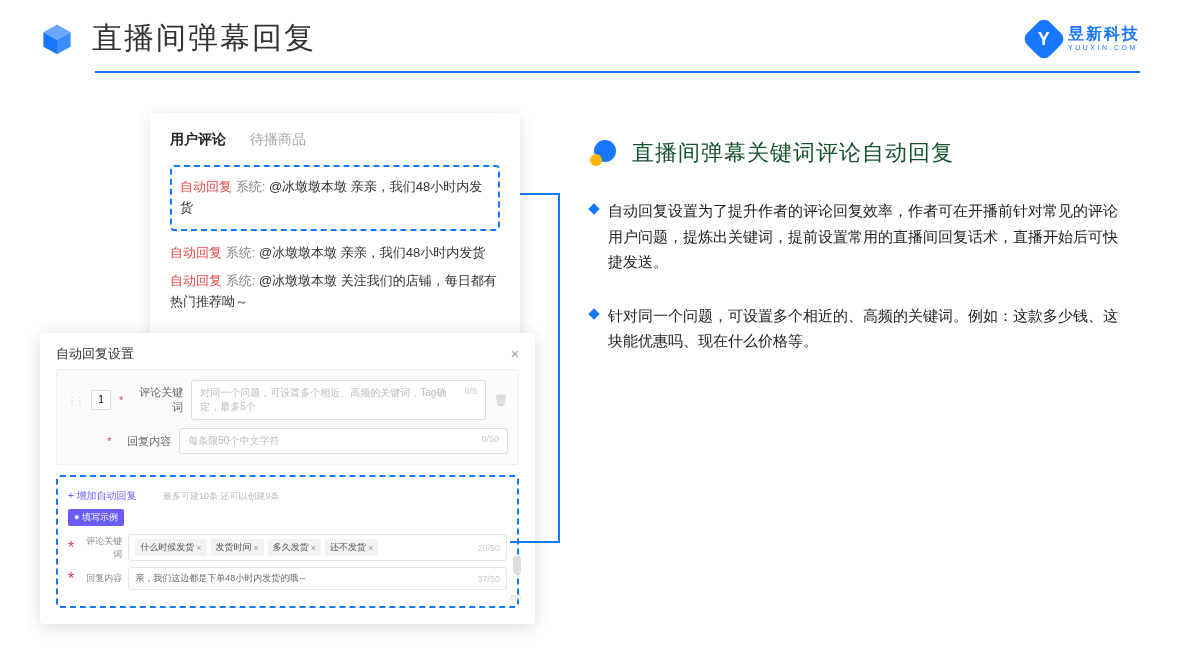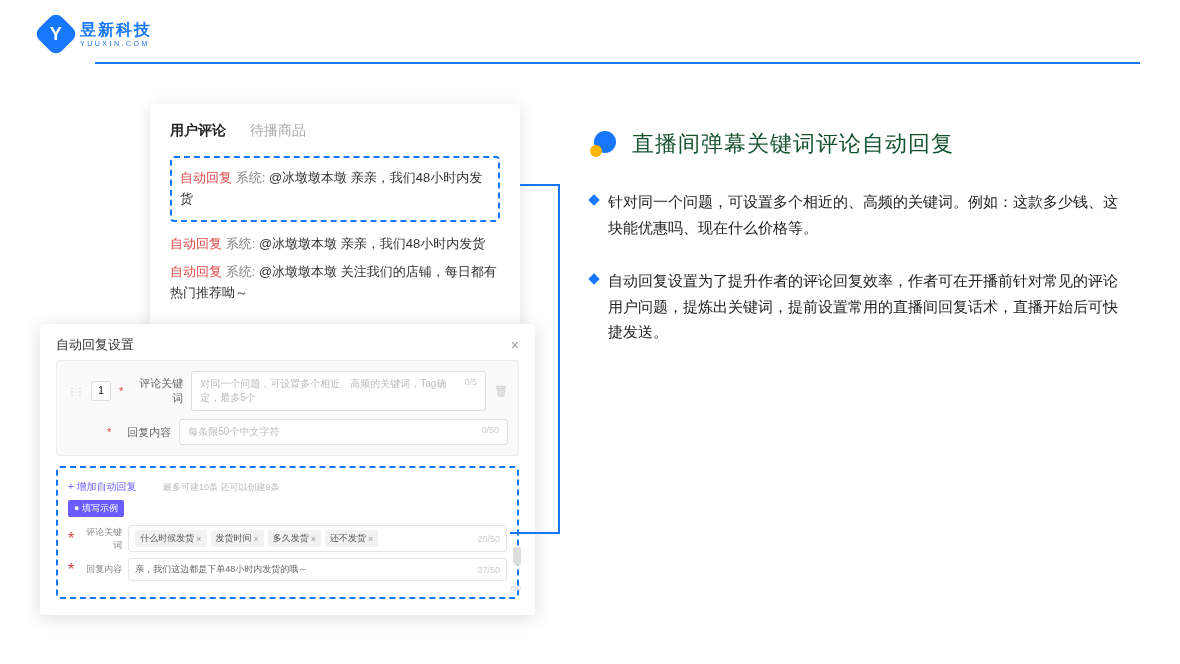--- a/index.html
+++ b/index.html
@@ -283,20 +283,30 @@
   right: 14px;
   bottom: 22px;
   color: #ccc;
   font-size: 8px;
 }
 </style>
 </head>
 <body>
 
 <div class="header">
+  <div class="header-left">
+    <div class="cube-icon">
+      <svg viewBox="0 0 40 40">
+        <polygon points="20,3 36,12 20,21 4,12" fill="#6aa8ff"></polygon>
+        <polygon points="4,12 20,21 20,38 4,29" fill="#1877ff"></polygon>
+        <polygon points="36,12 20,21 20,38 36,29" fill="#3a8cff"></polygon>
+      </svg>
+    </div>
+    <div class="page-title">直播间弹幕回复</div>
+  </div>
   <div class="brand">
     <div class="brand-icon">
         <span>Y</span>
       </div>
     <div class="brand-text">
       <span class="brand-cn">昱新科技</span>
       <span class="brand-en">YUUXIN.COM</span>
     </div>
   </div>
 </div>
@@ -412,20 +422,20 @@
   <div class="right">
     <div class="right-title-row">
       <div class="bubble-icon">
         <div class="b1"></div>
           <div class="b2"></div>
       </div>
       <div class="right-title">直播间弹幕关键词评论自动回复</div>
     </div>
     <div class="bullet">
       <div class="diamond"></div>
-      <div class="text">针对同一个问题，可设置多个相近的、高频的关键词。例如：这款多少钱、这块能优惠吗、现在什么价格等。</div>
+      <div class="text">自动回复设置为了提升作者的评论回复效率，作者可在开播前针对常见的评论用户问题，提炼出关键词，提前设置常用的直播间回复话术，直播开始后可快捷发送。</div>
     </div>
     <div class="bullet">
       <div class="diamond"></div>
-      <div class="text">自动回复设置为了提升作者的评论回复效率，作者可在开播前针对常见的评论用户问题，提炼出关键词，提前设置常用的直播间回复话术，直播开始后可快捷发送。</div>
+      <div class="text">针对同一个问题，可设置多个相近的、高频的关键词。例如：这款多少钱、这块能优惠吗、现在什么价格等。</div>
     </div>
   </div>
 </div>
 
 </body></html>

